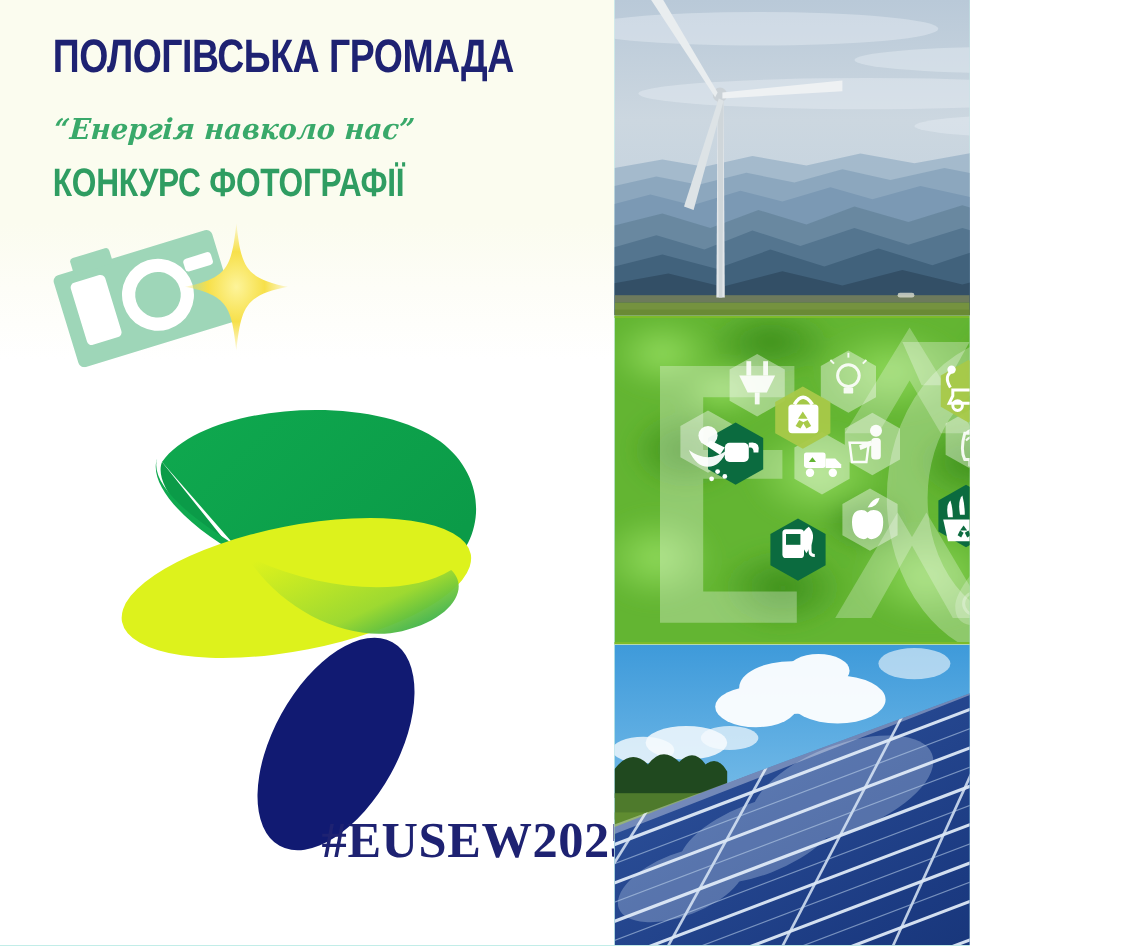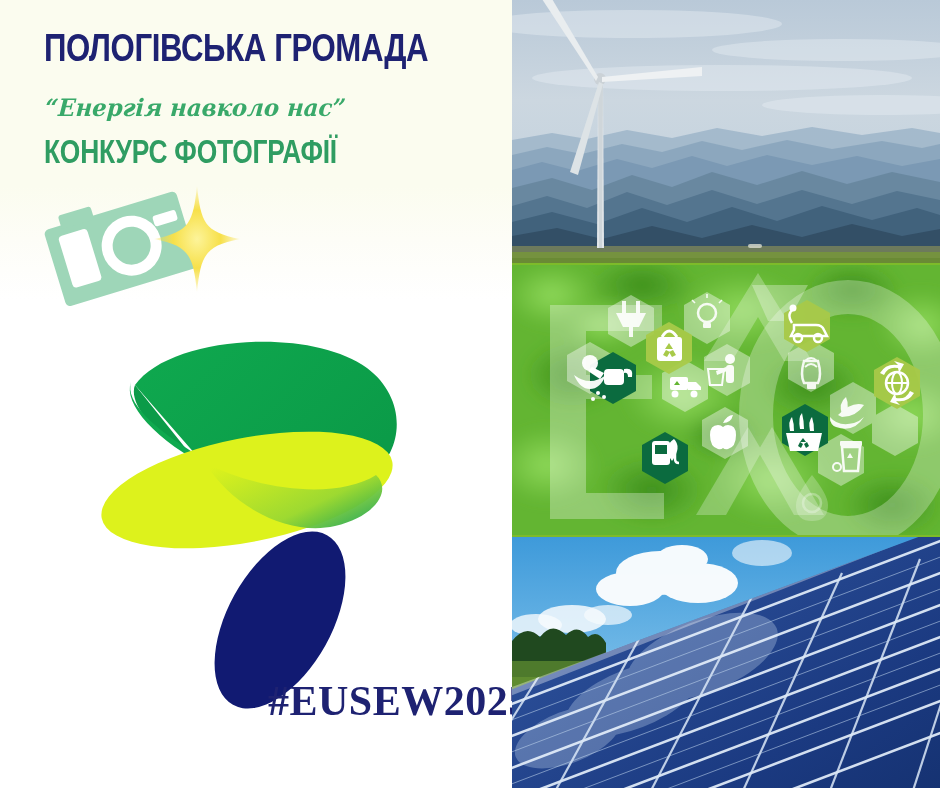--- a/index.html
+++ b/index.html
@@ -1,21 +1,21 @@
 <!DOCTYPE html>
 <html><head>
 <meta charset="utf-8">
 <style>
   html,body{margin:0;padding:0;}
   body{
     width:940px;height:788px;overflow:hidden;
     background:#ffffff;
     font-family:"Liberation Sans",sans-serif;
   }
-  .poster{position:relative;width:940px;height:788px;background:#14b8a6;overflow:hidden;text-align:right;}
+  .poster{position:relative;width:808px;height:788px;background:#14b8a6;overflow:hidden;text-align:right;}
 
   
   .left-panel{position:absolute;left:0;top:0;width:512px;height:788px;background:#ffffff;overflow:hidden;}
   .cream-wash{
     position:absolute;left:0;top:0;width:512px;height:300px;
     background:linear-gradient(to bottom,#fbfcef 0%,#fbfcef 62%,#fdfdf7 80%,#ffffff 100%);
   }
 
   .headline{
     position:absolute;left:44px;top:28px;

